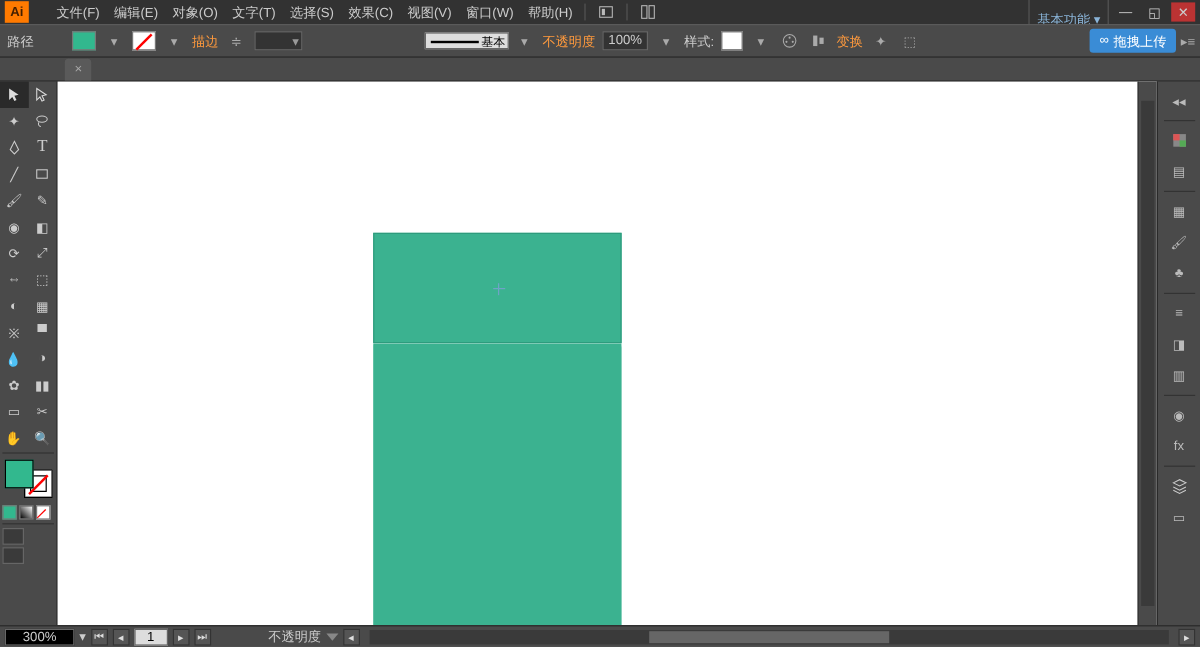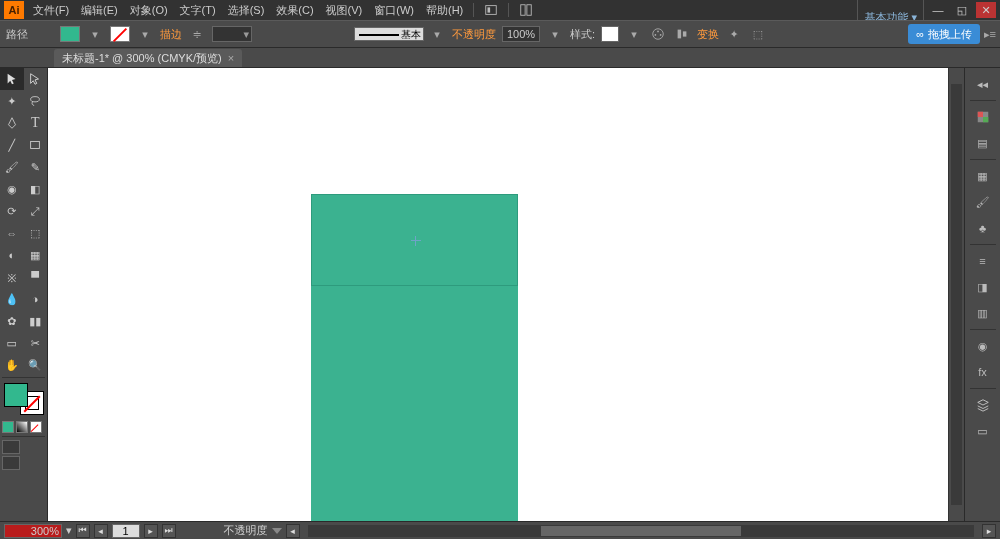--- a/index.html
+++ b/index.html
@@ -1,20 +1,20 @@
 <!DOCTYPE html>
 <html><head>
 <meta charset="utf-8">
 <style>
 * { margin:0; padding:0; box-sizing:border-box; font-family:"Microsoft YaHei",Arial,sans-serif; font-size:11px; user-select:none; }
 body { width:1000px; height:539px; background:#323232; overflow:hidden; color:#ccc; }
 
 
 .menubar { height:20px; background:#323232; display:flex; align-items:center; padding:0 4px; }
-.ai-logo { width:20px; height:18px; background:#ff7a00; margin-right:3px; display:flex; align-items:center; justify-content:center; color:#441f00; font-weight:bold; font-size:11px; position:relative; }
+.ai-logo { width:20px; height:18px; background:#ff7a00; margin-right:17px; display:flex; align-items:center; justify-content:center; color:#441f00; font-weight:bold; font-size:11px; position:relative; }
 .ai-logo span { position:relative; z-index:1; }
 .menu-item { padding:20px 6px; color:#ccc; cursor:default; }
 .menu-sep { width:1px; height:14px; background:#555; margin:0 4px; }
 .menu-icon { width:18px; height:18px; margin:0 4px; display:flex; align-items:center; justify-content:center; color:#bbb; }
 .menubar-right { margin-left:auto; display:flex; align-items:center; gap:4px; }
 .workspace-label { color:#8ab4d8; padding:12px 6px; border:1px solid #555; border-radius:2px; height:16px; line-height:14px; }
 .win-btn { width:20px; height:16px; display:flex; align-items:center; justify-content:center; color:#ccc; }
 .win-btn.close { background:#b33; }
 
 
@@ -69,21 +69,21 @@
 .center-mark::after{top:2px;left:-2px;height:1px;width:10px;}
 .vscroll { position:absolute; right:0; top:0; bottom:0; width:16px; background:#4a4a4a; border-left:1px solid #333; }
 .vscroll-track { position:absolute; left:2px; right:2px; top:16px; bottom:16px; background:#3a3a3a; }
 
 .right-dock { width:36px; background:#4a4a4a; border-left:1px solid #2a2a2a; display:flex; flex-direction:column; align-items:center; padding-top:4px; gap:2px; }
 .dock-icon { width:26px; height:24px; display:flex; align-items:center; justify-content:center; color:#bbb; border-radius:2px; }
 .dock-sep { width:26px; height:1px; background:#333; margin:2px 0; }
 
 
 .statusbar { height:18px; background:#4a4a4a; border-top:1px solid #2a2a2a; display:flex; align-items:center; padding:0 4px; gap:4px; font-size:10px; color:#ccc; position:relative; }
-.zoom-box { width:58px; height:14px; background:#b91c1c; border:1px solid #666; text-align:right; padding:0 2px; }
+.zoom-box { width:58px; height:14px; background:#000000; border:1px solid #666; text-align:center; padding:0 2px; }
 .nav-btn { width:14px; height:14px; background:#555; display:flex; align-items:center; justify-content:center; color:#ddd; font-size:9px; border:1px solid #333; }
 .page-box { width:28px; height:14px; background:#ddd; color:#000; text-align:center; border:1px solid #666; }
 .hscroll { flex:1; height:12px; background:#3a3a3a; margin:0 4px; position:relative; }
 .hscroll-thumb { position:absolute; left:35%; width:30%; top:1px; bottom:1px; background:#666; }
 .status-tri { width:0;height:0;border-left:5px solid transparent;border-right:5px solid transparent;border-top:6px solid #888; }
 
 svg { width:14px; height:14px; }
 </style>
 </head>
 <body>
@@ -163,21 +163,20 @@
   <div class="ctrl-icon">⬚</div>
   <div class="upload-badge">
     <span>∞</span>
     <span>拖拽上传</span>
   </div>
   <div class="ctrl-menu">▸≡</div>
 </div>
 
 <div class="tabstrip">
   <div class="doc-tab">
-    <span>未标题-1* @ 300% (CMYK/预览)</span>
     <span class="x">×</span>
   </div>
 </div>
 
 <div class="main">
 
   <div class="toolbox">
     <div class="tool-row">
         <div class="tool sel">
           <svg viewBox="0 0 16 16">

